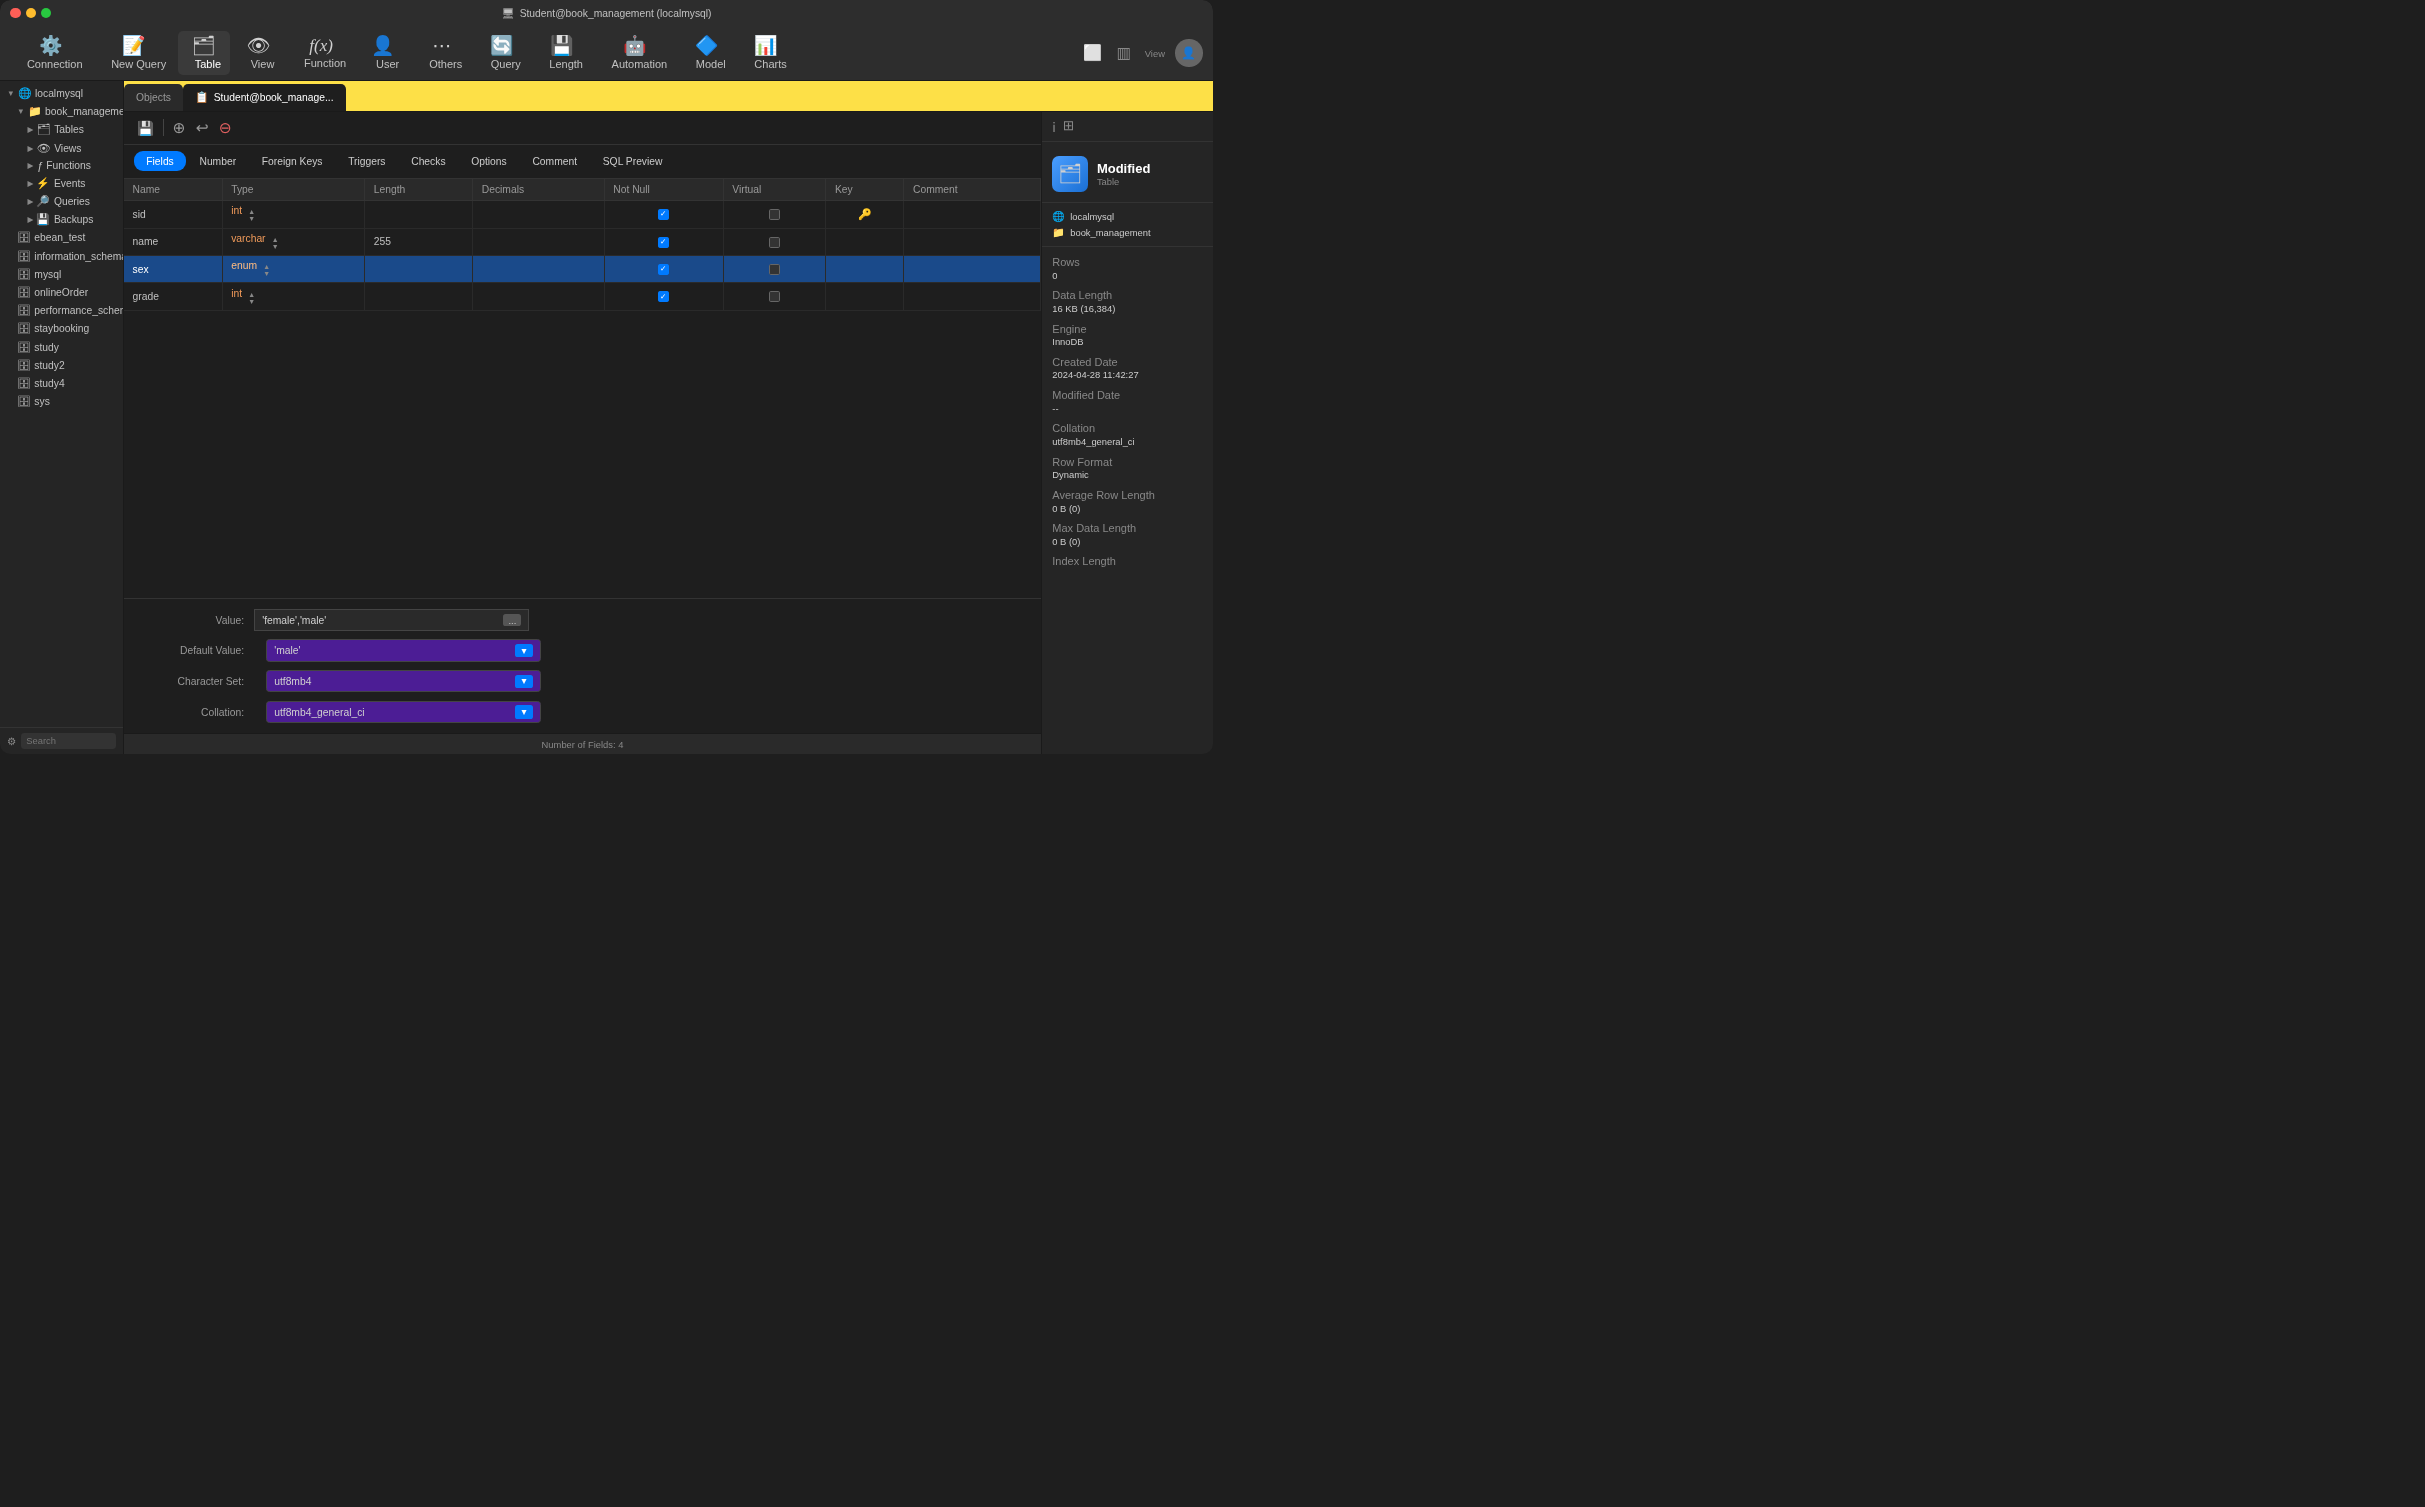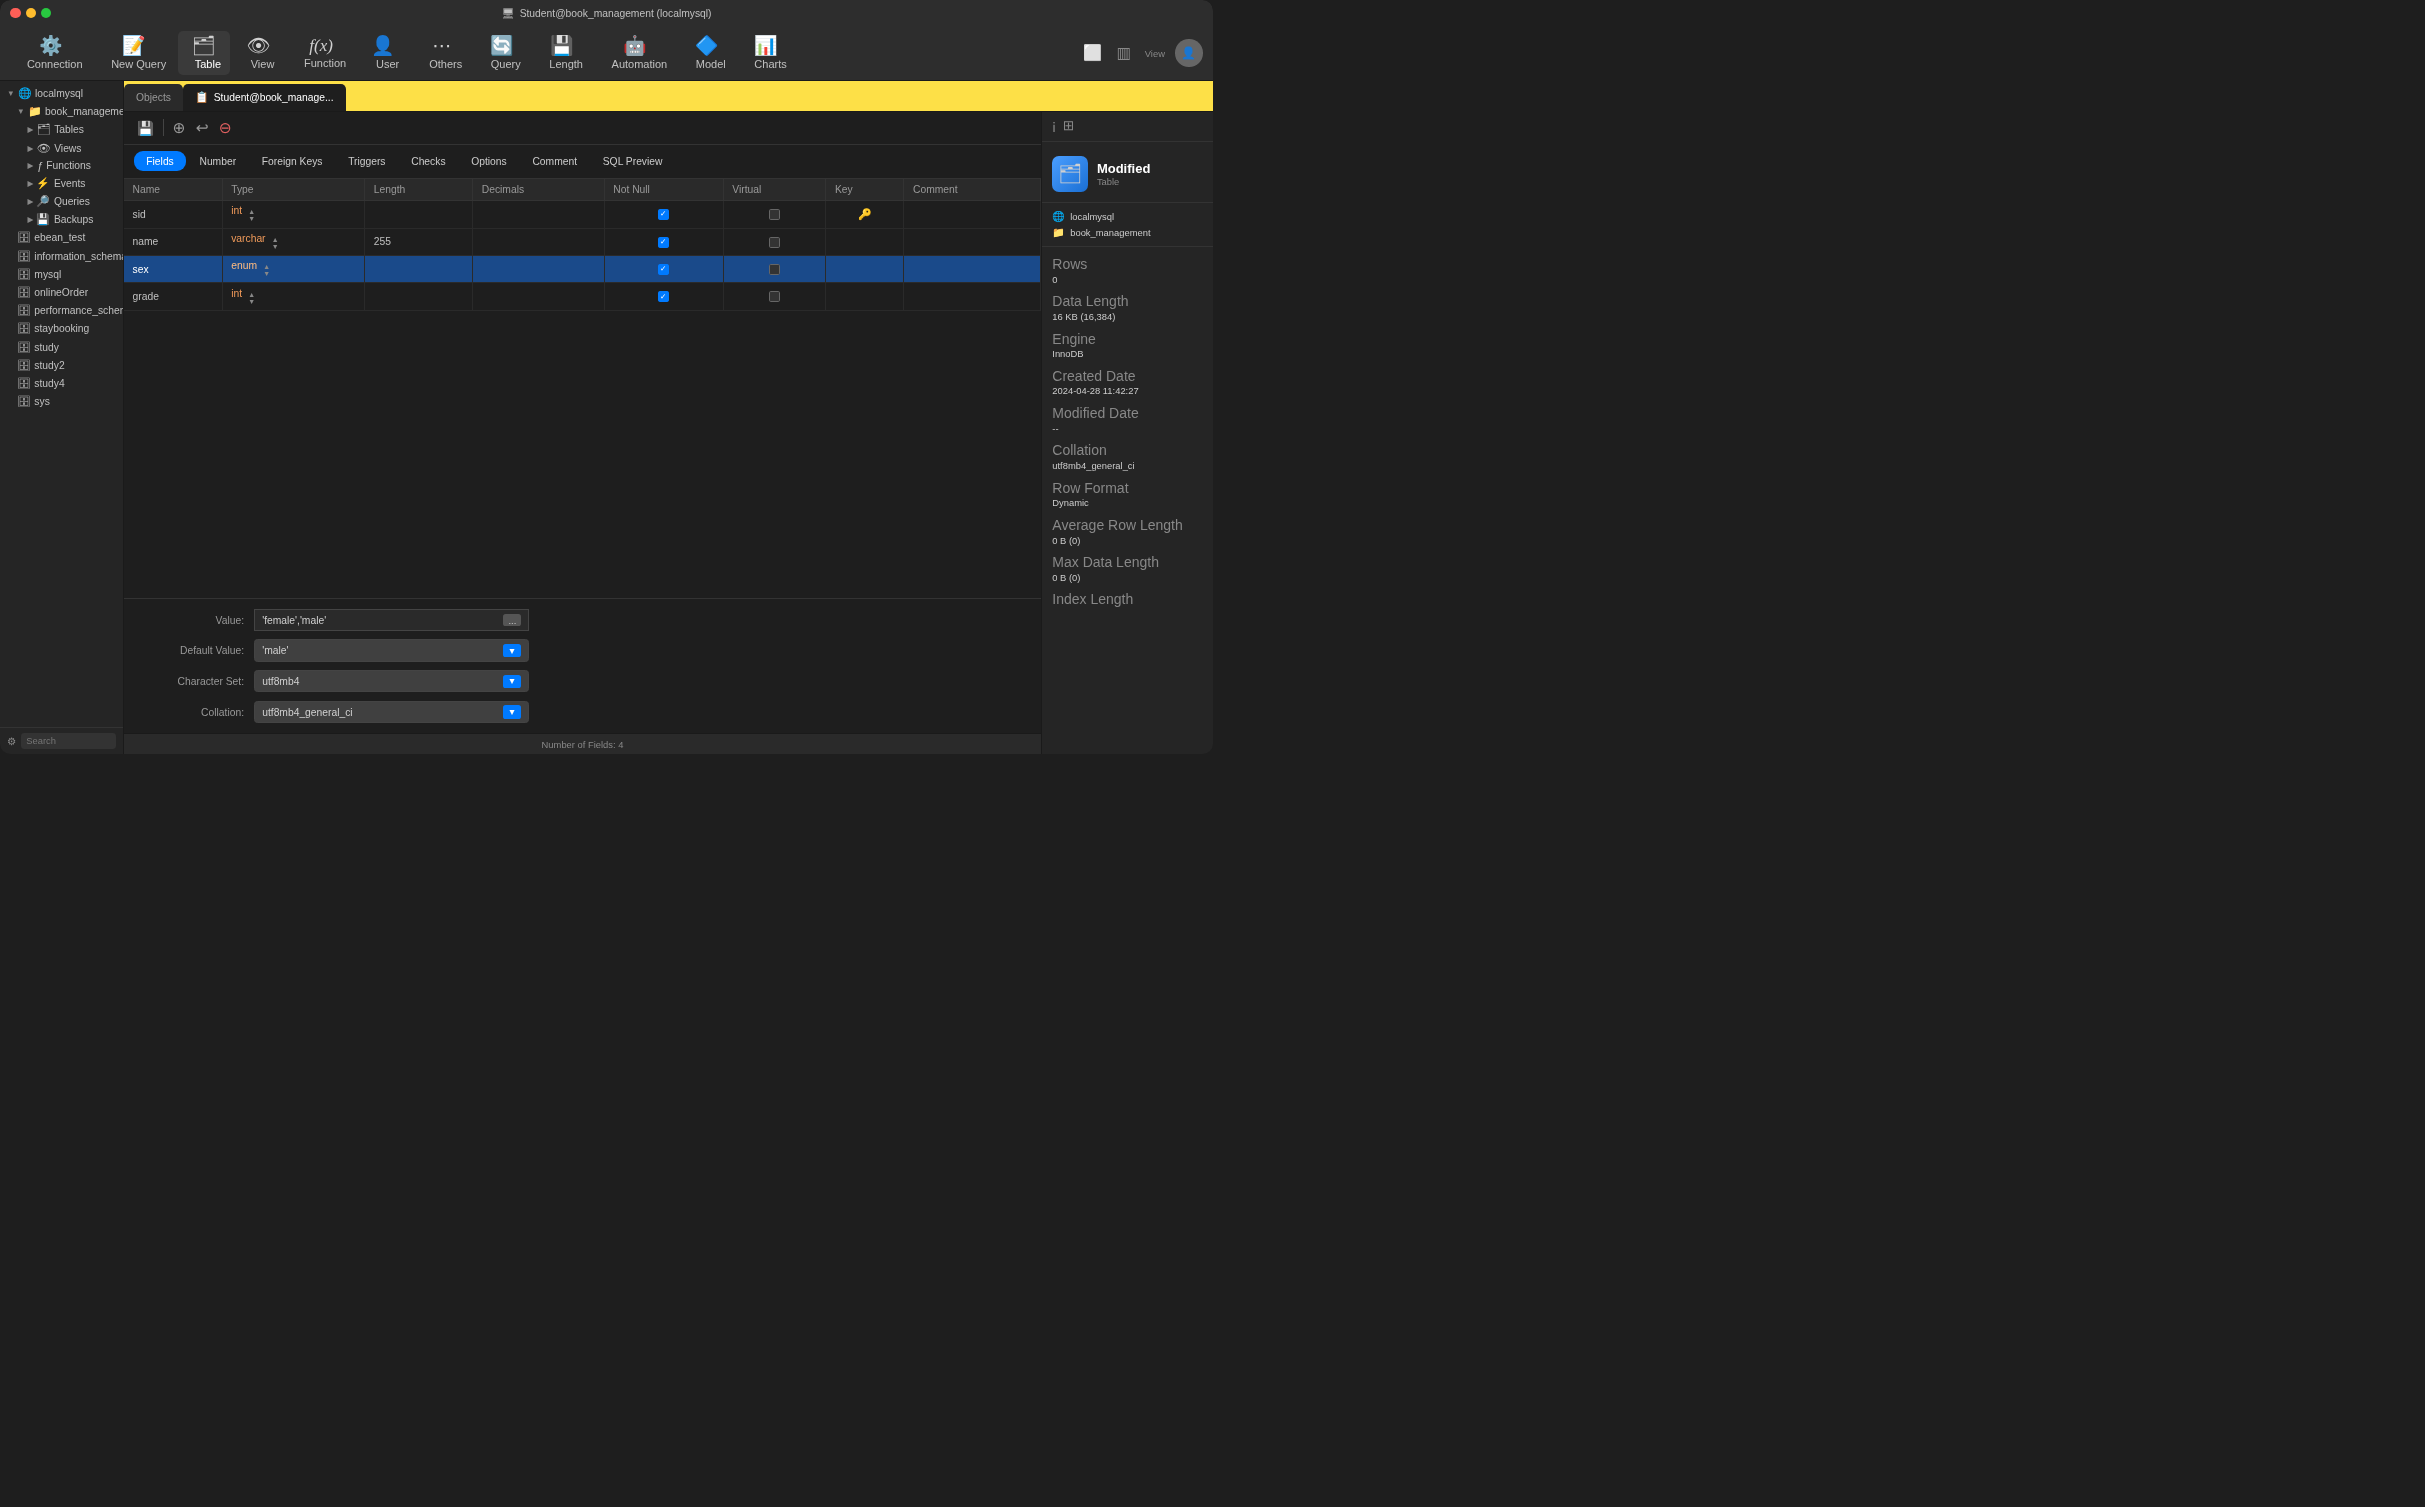--- a/index.html
+++ b/index.html
@@ -351,31 +351,32 @@
     }
     .field-dots {
       background: #555;
       border-radius: 2.6px;
       padding: 0.9px 5.1px;
       font-size: 9.4px;
       color: #ccc;
       cursor: pointer;
     }
     .dropdown-field {
-      background: #404040;
+      background: #4c1d95;
       border: 0.9px solid #444;
       border-radius: 3.4px;
       padding: 3.4px 6.9px;
       font-size: 10.3px;
       color: #d0d0d0;
       flex: 1;
       max-width: 275px;
       display: flex;
       align-items: center;
       justify-content: space-between;
+      margin-left: 12px;
     }
     .dropdown-arrow {
       background: #007aff;
       border-radius: 2.6px;
       padding: 1.7px 5.1px;
       color: #fff;
       font-size: 8.6px;
     }
 
     
@@ -444,21 +445,21 @@
     }
     .breadcrumb-icon { font-size: 10.3px; color: #888; }
 
     .right-panel-meta {
       padding: 8.6px 10.3px;
       display: flex;
       flex-direction: column;
       gap: 8.6px;
     }
     .meta-group {}
-    .meta-label { font-size: 14px; color: #888; margin-bottom: 1.7px; }
+    .meta-label { font-size: 11px; color: #888; margin-bottom: 1.7px; }
     .meta-value { font-size: 9.4px; color: #ccc; }
 
     
     ::-webkit-scrollbar { width: 5.1px; height: 5.1px; }
     ::-webkit-scrollbar-track { background: #1e1e1e; }
     ::-webkit-scrollbar-thumb { background: #444; border-radius: 2.6px; }
   </style>
 </head>
 <body>
 

